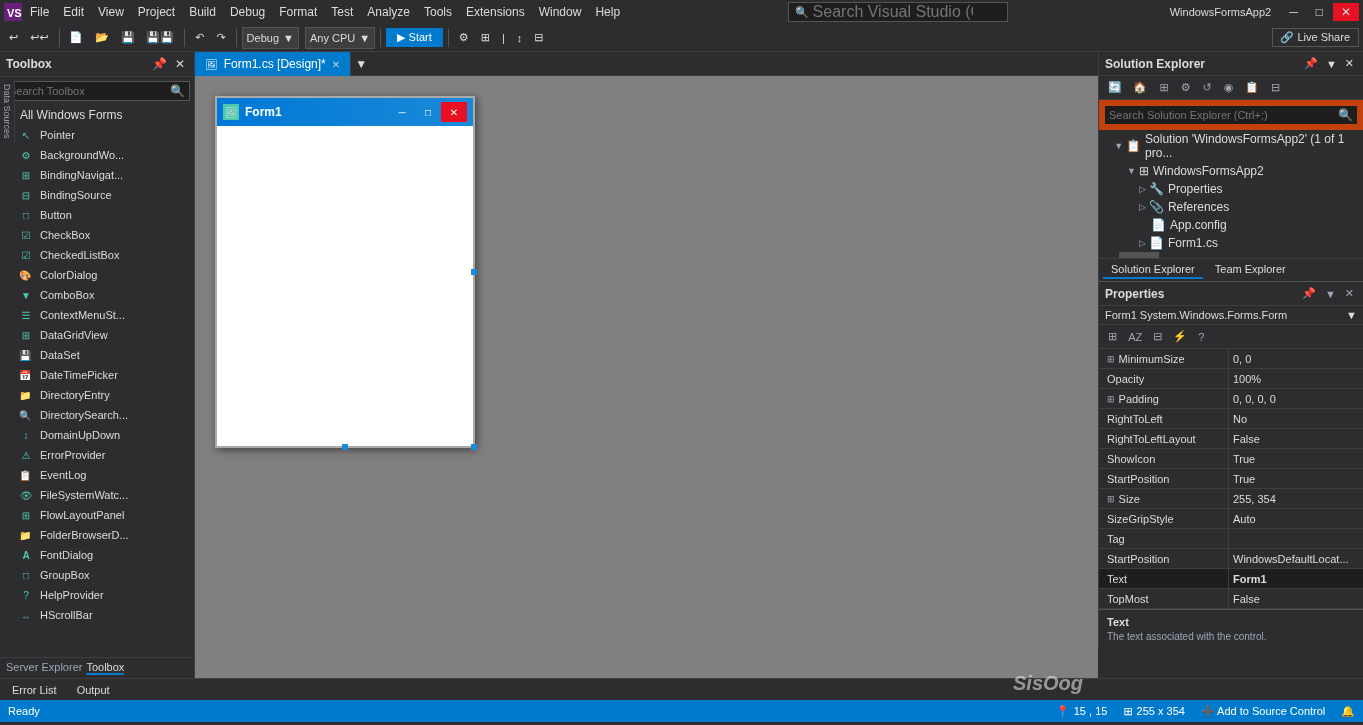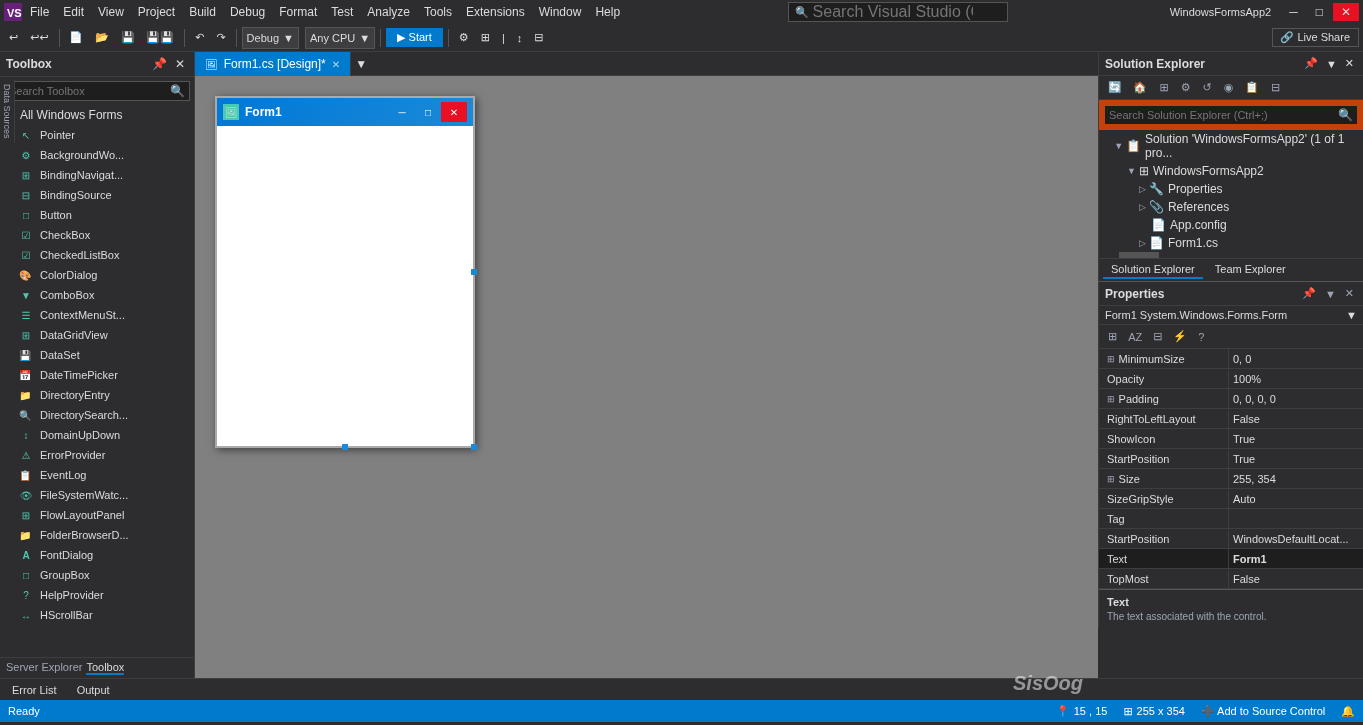--- a/index.html
+++ b/index.html
@@ -462,20 +462,24 @@
             <div class="prop-name">Opacity</div>
             <div class="prop-value">100%</div>
           </div>
           <div class="prop-row">
             <div class="prop-name">
               <span class="expand">⊞</span>Padding
             </div>
             <div class="prop-value">0, 0, 0, 0</div>
           </div>
           <div class="prop-row">
+            <div class="prop-name">RightToLeft</div>
+            <div class="prop-value">No</div>
+          </div>
+          <div class="prop-row">
             <div class="prop-name">RightToLeftLayout</div>
             <div class="prop-value">False</div>
           </div>
           <div class="prop-row">
             <div class="prop-name">ShowIcon</div>
             <div class="prop-value">True</div>
           </div>
           <div class="prop-row">
             <div class="prop-name">StartPosition</div>
             <div class="prop-value">True</div>

